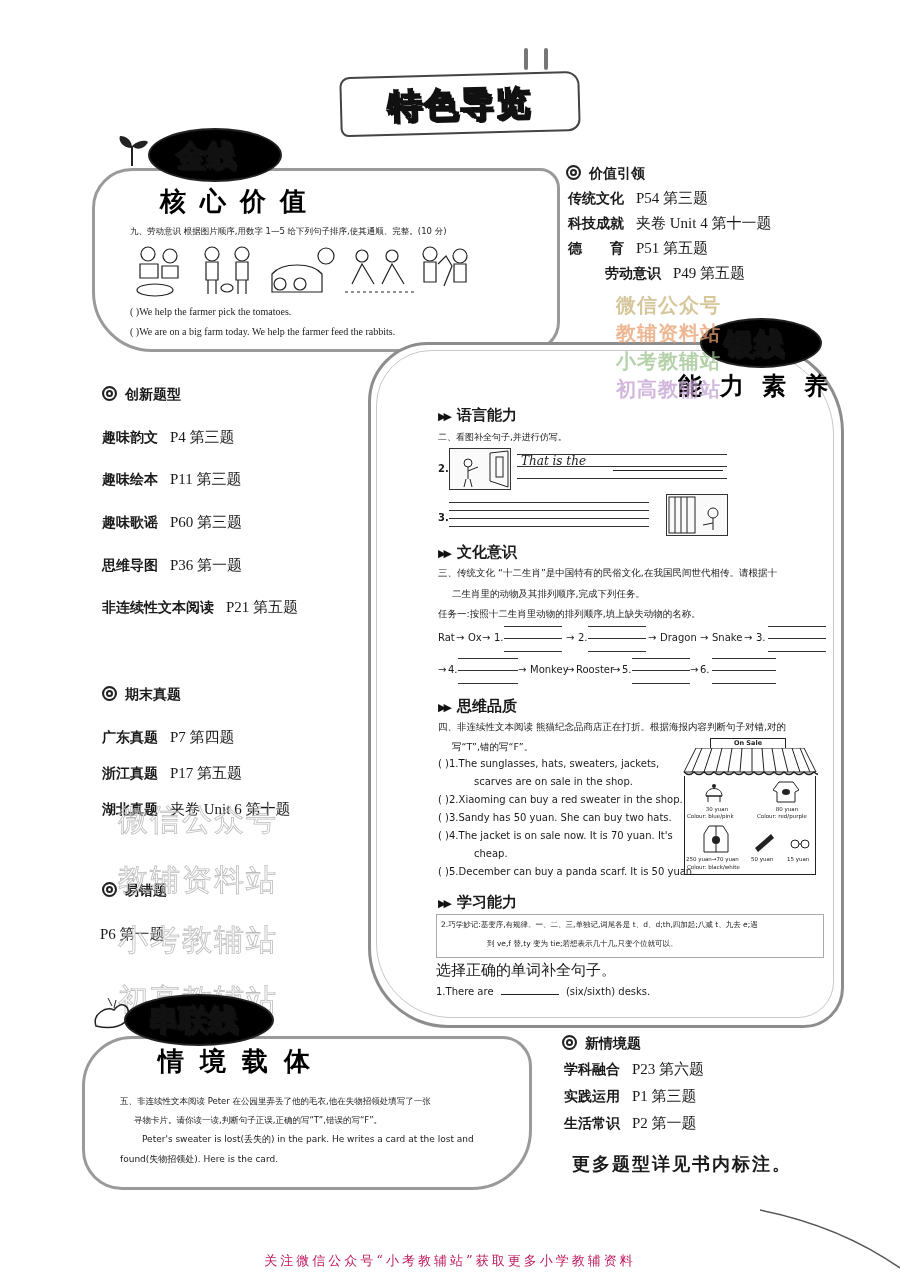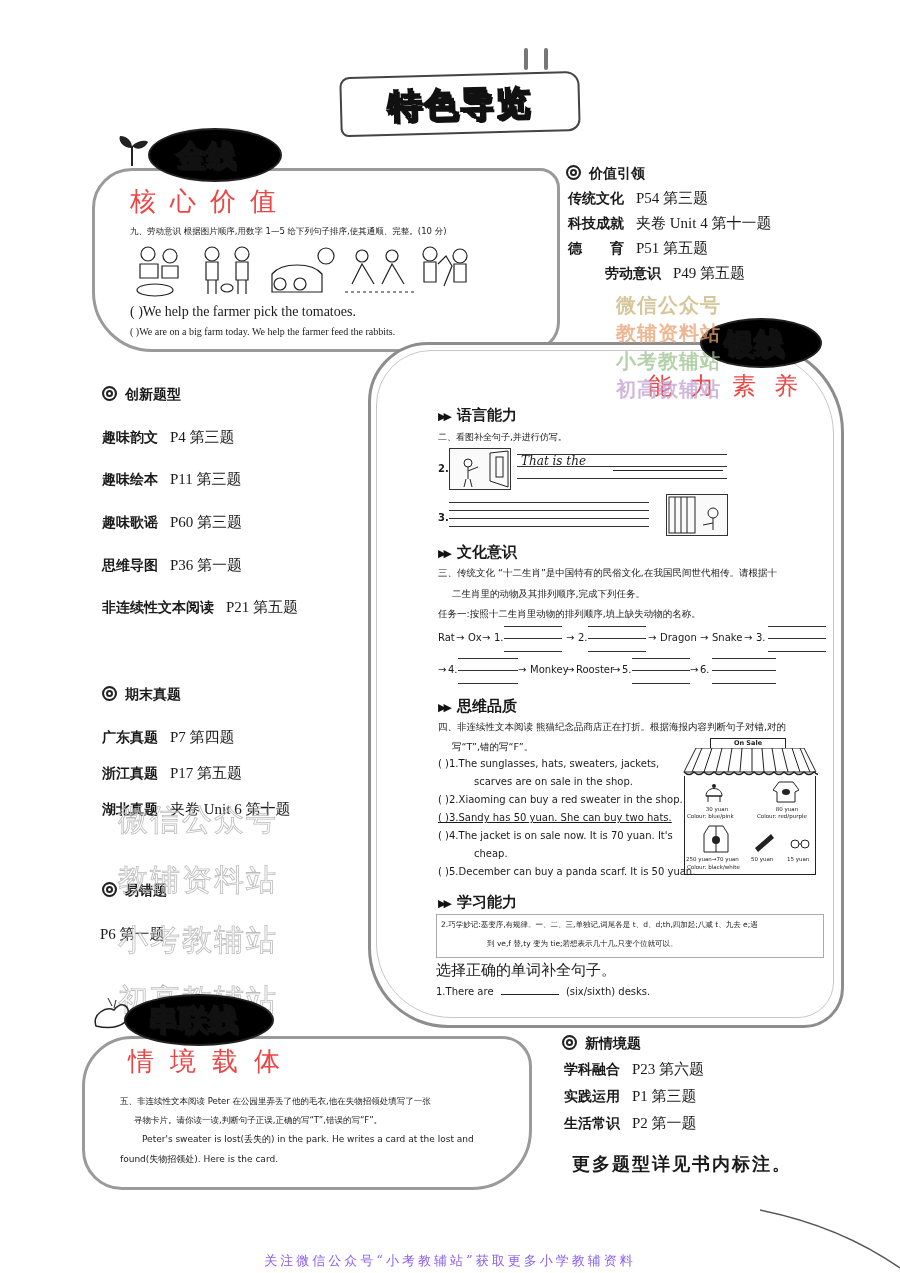--- a/index.html
+++ b/index.html
@@ -17,21 +17,21 @@
   .title-pins { left:522px; top:48px; width:30px; height:24px; }
   .title-pins span { position:absolute; top:0; width:4px; height:22px; background:#777; border-radius:2px; }
 
   
   .badge-oval { border:2.5px solid #222; border-radius:50%; background:#000000; }
   .badge-text { font-size:30px; font-weight:bold; color:#fff; -webkit-text-stroke:1.6px #111; text-shadow:2px 2px 0 #111; }
 
   .panel { border:3px solid #9a9a9a; background:#fff; }
   .panel-inner { border:1px solid #c7c7c7; }
 
-  .heading-big { font-size:26px; font-weight:normal; letter-spacing:14px; color:#ef4444; }
+  .heading-big { font-size:26px; font-weight:bold; letter-spacing:14px; color:#000000;margin-left:30px; }
 
   .small { font-size:9px; line-height:14px; }
   .tiny { font-size:8px; }
 
   .sec-title { font-size:14px; font-weight:bold; }
   .sec-title .ring { display:inline-block; width:11px; height:11px; border:2px solid #222; border-radius:50%;
                      box-shadow:inset 0 0 0 2px #fff, inset 0 0 0 4px #222; margin-right:8px; vertical-align:-2px; }
 
   .row { font-size:14px; white-space:nowrap; }
   .row .k { font-weight:bold; display:inline-block; }
@@ -93,21 +93,21 @@
         <circle cx="232" cy="12" r="6"></circle>
         <circle cx="262" cy="12" r="6"></circle>
         <path d="M215 48 h70" stroke-dasharray="3 3"></path>
       <circle cx="300" cy="10" r="7"></circle>
         <circle cx="330" cy="12" r="7"></circle>
         <path d="M294 18 h12 v20 h-12z M324 20 h12 v18 h-12z"></path>
         <path d="M308 20 l8 -8 l6 10 l-8 20"></path>
     </g>
   </svg>
 </div>
-<div class="abs ex serif" style="left:130px;top:303px;font-size:14px;">
+<div class="abs ex serif" style="left:130px;top:303px;font-size:10px;">
   <span>(      )</span><span>We help the farmer pick the tomatoes.</span>
 </div>
 <div class="abs ex serif" style="left:130px;top:323px;font-size:10px;">
   <span>(      )</span><span>We are on a big farm today. We help the farmer feed the rabbits.</span>
 </div>
 
 <div class="abs sec-title" style="left:566px;top:165px;">
   <span class="ring"></span><span>价值引领</span>
 </div>
 <div class="abs row" style="left:568px;top:189px;"><span class="k">传统文化</span><span class="v">P54 第三题</span></div>
@@ -246,21 +246,21 @@
 
 <div class="abs sub-h" style="left:438px;top:697px;">
   <span class="arrows">▶▶</span><span>思维品质</span>
 </div>
 <div class="abs small" style="left:438px;top:720px;font-size:9.5px;">四、非连续性文本阅读 熊猫纪念品商店正在打折。根据海报内容判断句子对错,对的</div>
 <div class="abs small" style="left:452px;top:740px;font-size:9.5px;">写“T”,错的写“F”。</div>
 
 <div class="abs tf" style="left:438px;top:758px;"><span>(      )</span><span>1.The  sunglasses,  hats,  sweaters,  jackets,</span></div>
 <div class="abs tf" style="left:474px;top:776px;"><span>scarves are on sale in the shop.</span></div>
 <div class="abs tf" style="left:438px;top:794px;"><span>(      )</span><span>2.Xiaoming can buy a red sweater in the shop.</span></div>
-<div class="abs tf" style="left:438px;top:812px;text-decoration:underline;"><span>(      )</span><span>3.Sandy has 50 yuan. She can buy two hats.</span></div>
+<div class="abs tf" style="left:438px;top:812px;"><span>(      )</span><span>3.Sandy has 50 yuan. She can buy two hats.</span></div>
 <div class="abs tf" style="left:438px;top:830px;"><span>(      )</span><span>4.The jacket is on sale now. It is 70 yuan. It's</span></div>
 <div class="abs tf" style="left:474px;top:848px;"><span>cheap.</span></div>
 <div class="abs tf" style="left:438px;top:866px;"><span>(      )</span><span>5.December can buy a panda scarf. It is 50 yuan.</span></div>
 
 <div class="abs" style="left:682px;top:738px;width:136px;height:138px;">
   <div class="abs" style="left:28px;top:0;width:74px;height:9px;border:1px solid #222;text-align:center;font-size:6.5px;line-height:9px;font-weight:bold;">On Sale</div>
   <svg class="abs" style="left:0;top:10px;" width="136" height="28" viewBox="0 0 136 28">
     <path d="M14 0 H122 L134 24 H2Z" fill="#fff" stroke="#222"></path>
     <g stroke="#222">
         <path d="M20 0 L10 24 M30 0 L22 24 M40 0 L34 24 M50 0 L46 24 M60 0 L58 24 M70 0 L70 24 M80 0 L82 24 M90 0 L94 24 M100 0 L106 24 M110 0 L118 24 M118 0 L128 24"></path>
@@ -341,13 +341,13 @@
 </div>
 <div class="abs row" style="left:564px;top:1060px;"><span class="k">学科融合</span><span class="v">P23 第六题</span></div>
 <div class="abs row" style="left:564px;top:1087px;"><span class="k">实践运用</span><span class="v">P1 第三题</span></div>
 <div class="abs row" style="left:564px;top:1114px;"><span class="k">生活常识</span><span class="v">P2 第一题</span></div>
 <div class="abs" style="left:572px;top:1152px;font-size:18px;font-weight:bold;letter-spacing:2px;">更多题型详见书内标注。</div>
 
 <svg class="abs" style="left:760px;top:1200px;" width="140" height="70" viewBox="0 0 140 70">
   <path d="M0 10 C50 20 100 40 140 68" fill="none" stroke="#555" stroke-width="1.5"></path>
 </svg>
 
-<div class="abs" style="left:0;right:0;top:1252px;text-align:center;font-size:13px;letter-spacing:3px;font-family:'DejaVu Serif',serif;color:#8b5cf6;">关注微信公众号“小考教辅站”获取更多小学教辅资料</div>
+<div class="abs" style="left:0;right:0;top:1252px;text-align:center;font-size:13px;letter-spacing:3px;font-family:'DejaVu Serif',serif;color:#be185d;">关注微信公众号“小考教辅站”获取更多小学教辅资料</div>
 
 </body></html>

